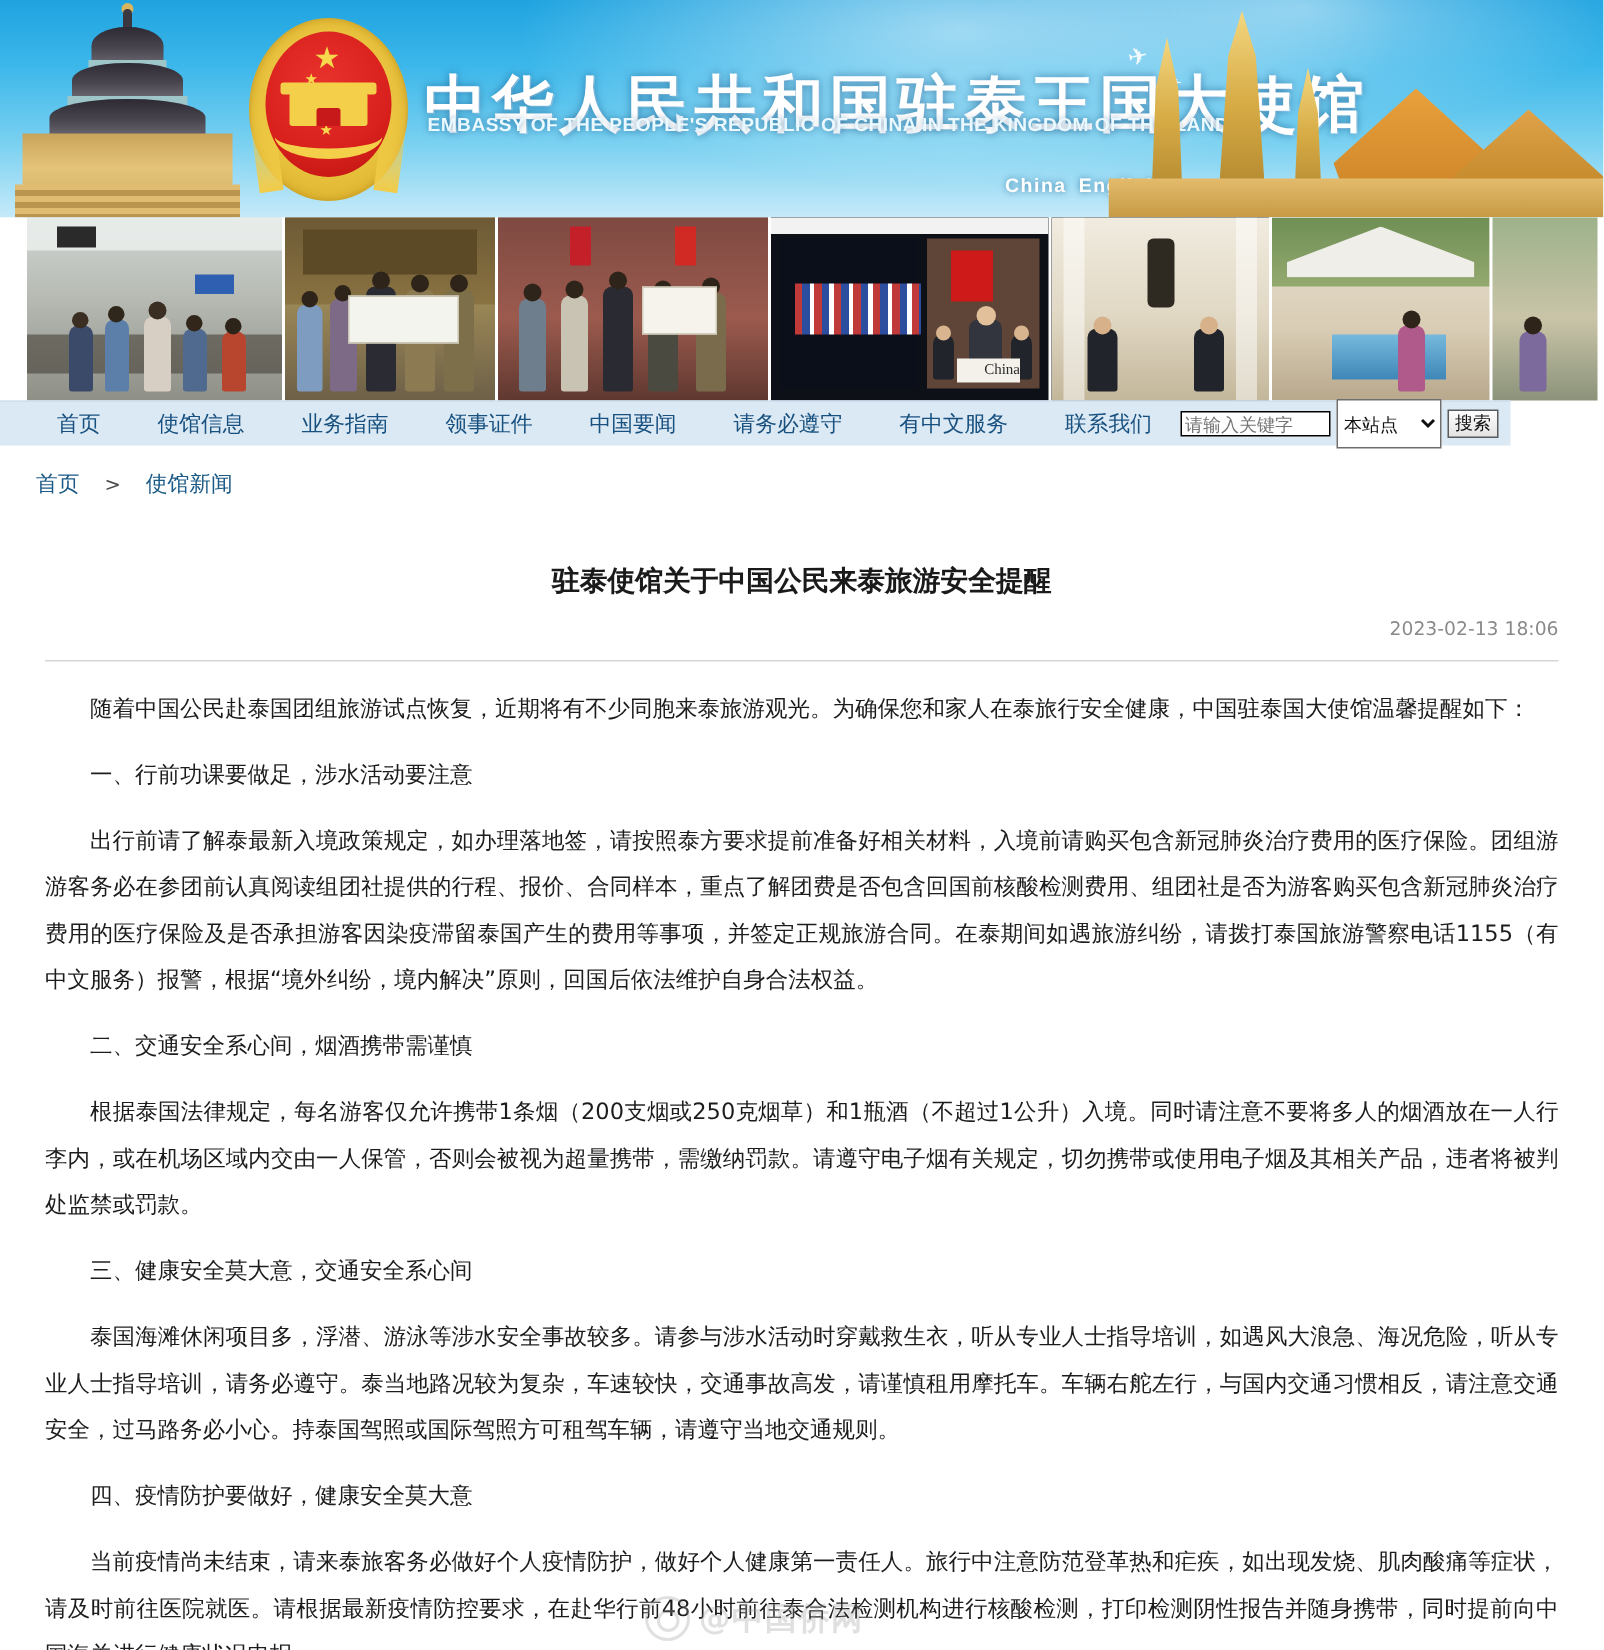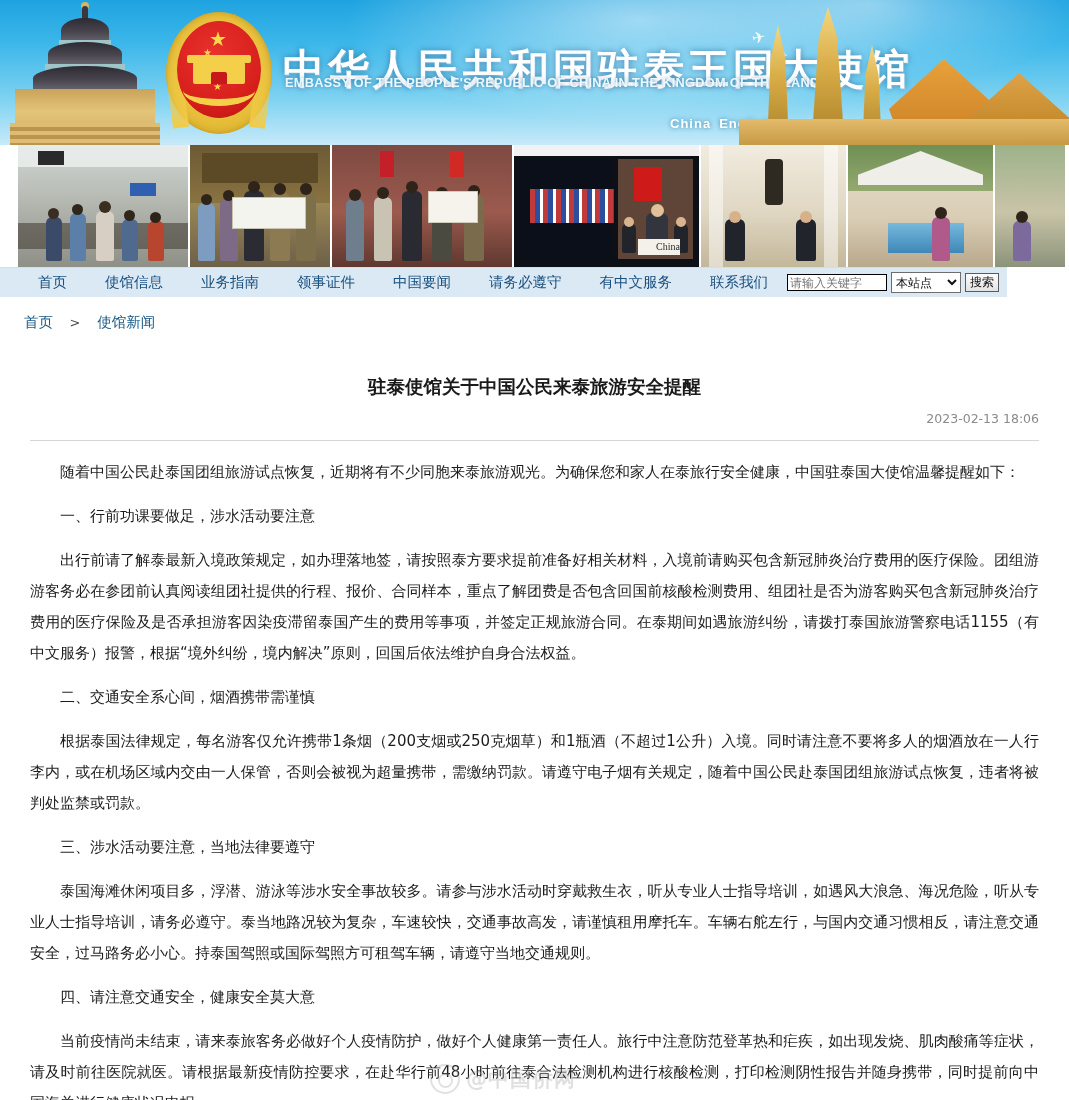--- a/index.html
+++ b/index.html
@@ -288,21 +288,21 @@
     font-size: 12px;
     border: 1px solid #000000;
     background: #ffffff;
     padding: 0 2px;
     box-sizing: border-box;
     color: #222;
     font-family: "DejaVu Sans", "Liberation Sans", sans-serif;
   }
   .search-select {
     width: 70px;
-    height: 21px;
+    height: 33px;
     font-size: 12px;
     border: 1px solid #6e6e6e;
     background: #ffffff;
     box-sizing: border-box;
     font-family: "DejaVu Sans", "Liberation Sans", sans-serif;
     color: #111;
   }
   .search-btn {
     height: 19px;
     font-size: 12px;
@@ -573,24 +573,24 @@
 
 <div class="article">
   <h1 class="article-title">驻泰使馆关于中国公民来泰旅游安全提醒</h1>
   <div class="article-date">2023-02-13 18:06</div>
   <div class="article-rule"></div>
   <div class="article-body">
     <p class="para">随着中国公民赴泰国团组旅游试点恢复，近期将有不少同胞来泰旅游观光。为确保您和家人在泰旅行安全健康，中国驻泰国大使馆温馨提醒如下：</p>
     <p class="subhead">一、行前功课要做足，涉水活动要注意</p>
     <p class="para">出行前请了解泰最新入境政策规定，如办理落地签，请按照泰方要求提前准备好相关材料，入境前请购买包含新冠肺炎治疗费用的医疗保险。团组游游客务必在参团前认真阅读组团社提供的行程、报价、合同样本，重点了解团费是否包含回国前核酸检测费用、组团社是否为游客购买包含新冠肺炎治疗费用的医疗保险及是否承担游客因染疫滞留泰国产生的费用等事项，并签定正规旅游合同。在泰期间如遇旅游纠纷，请拨打泰国旅游警察电话1155（有中文服务）报警，根据“境外纠纷，境内解决”原则，回国后依法维护自身合法权益。</p>
     <p class="subhead">二、交通安全系心间，烟酒携带需谨慎</p>
-    <p class="para">根据泰国法律规定，每名游客仅允许携带1条烟（200支烟或250克烟草）和1瓶酒（不超过1公升）入境。同时请注意不要将多人的烟酒放在一人行李内，或在机场区域内交由一人保管，否则会被视为超量携带，需缴纳罚款。请遵守电子烟有关规定，随着中国公民赴泰国团组旅游试点恢复，违者将被判处监禁或罚款。</p>
-    <p class="subhead">三、涉水活动要注意，当地法律要遵守</p>
+    <p class="para">根据泰国法律规定，每名游客仅允许携带1条烟（200支烟或250克烟草）和1瓶酒（不超过1公升）入境。同时请注意不要将多人的烟酒放在一人行李内，或在机场区域内交由一人保管，否则会被视为超量携带，需缴纳罚款。请遵守电子烟有关规定，切勿携带或使用电子烟及其相关产品，违者将被判处监禁或罚款。</p>
+    <p class="subhead">三、健康安全莫大意，交通安全系心间</p>
     <p class="para">泰国海滩休闲项目多，浮潜、游泳等涉水安全事故较多。请参与涉水活动时穿戴救生衣，听从专业人士指导培训，如遇风大浪急、海况危险，听从专业人士指导培训，请务必遵守。泰当地路况较为复杂，车速较快，交通事故高发，请谨慎租用摩托车。车辆右舵左行，与国内交通习惯相反，请注意交通安全，过马路务必小心。持泰国驾照或国际驾照方可租驾车辆，请遵守当地交通规则。</p>
-    <p class="subhead">四、请注意交通安全，健康安全莫大意</p>
+    <p class="subhead">四、疫情防护要做好，健康安全莫大意</p>
     <p class="para">当前疫情尚未结束，请来泰旅客务必做好个人疫情防护，做好个人健康第一责任人。旅行中注意防范登革热和疟疾，如出现发烧、肌肉酸痛等症状，请及时前往医院就医。请根据最新疫情防控要求，在赴华行前48小时前往泰合法检测机构进行核酸检测，打印检测阴性报告并随身携带，同时提前向中国海关进行健康状况申报。</p>
   </div>
 </div>
 
 <div class="watermark">
   <div class="wm-logo"></div>
   <div class="wm-text">@中国侨网</div>
 </div>
 
 </body></html>

